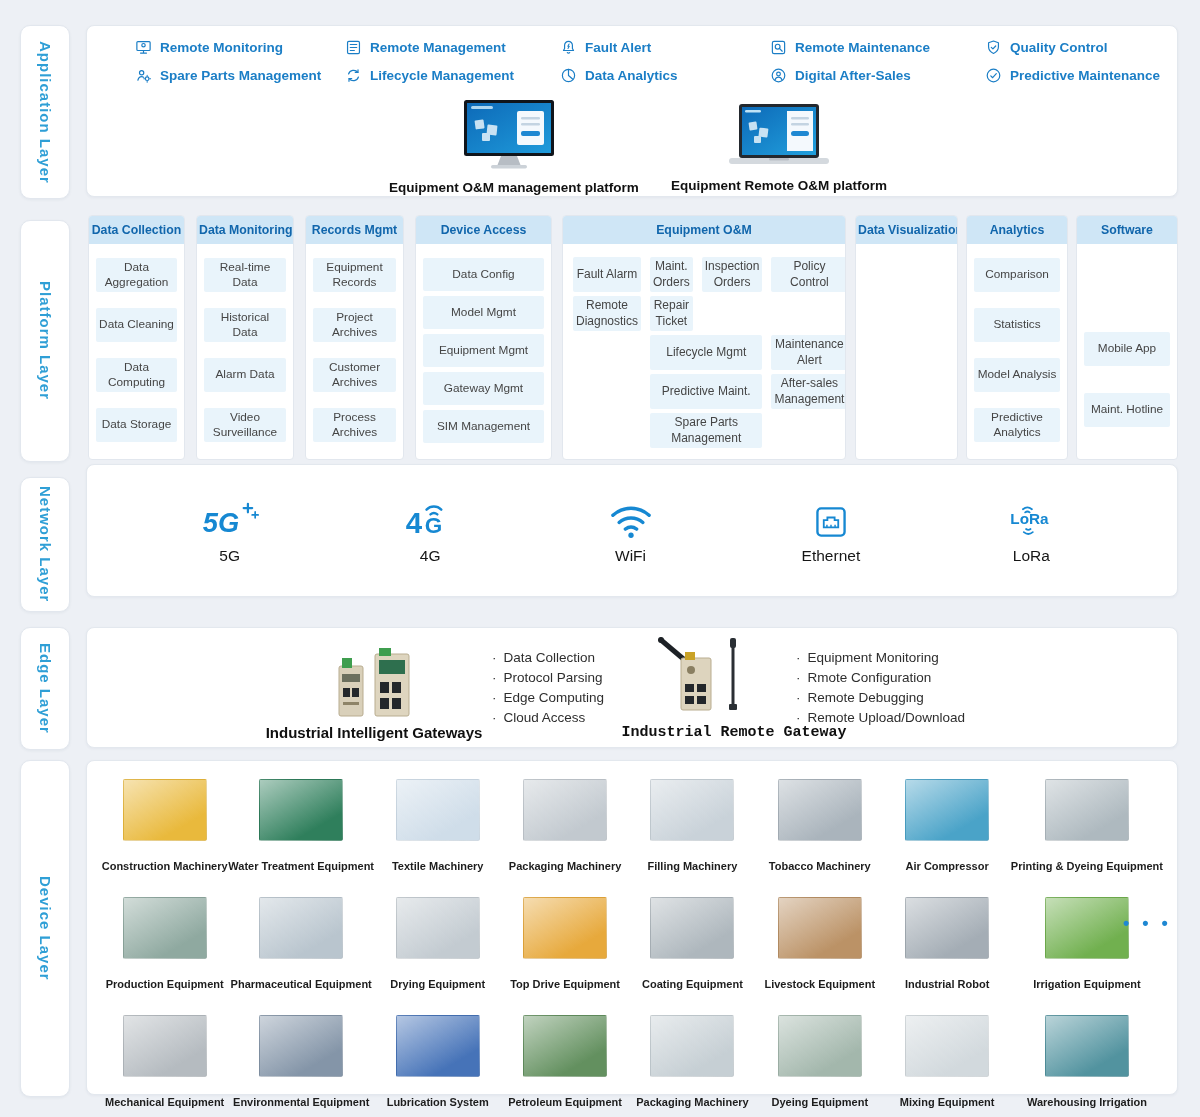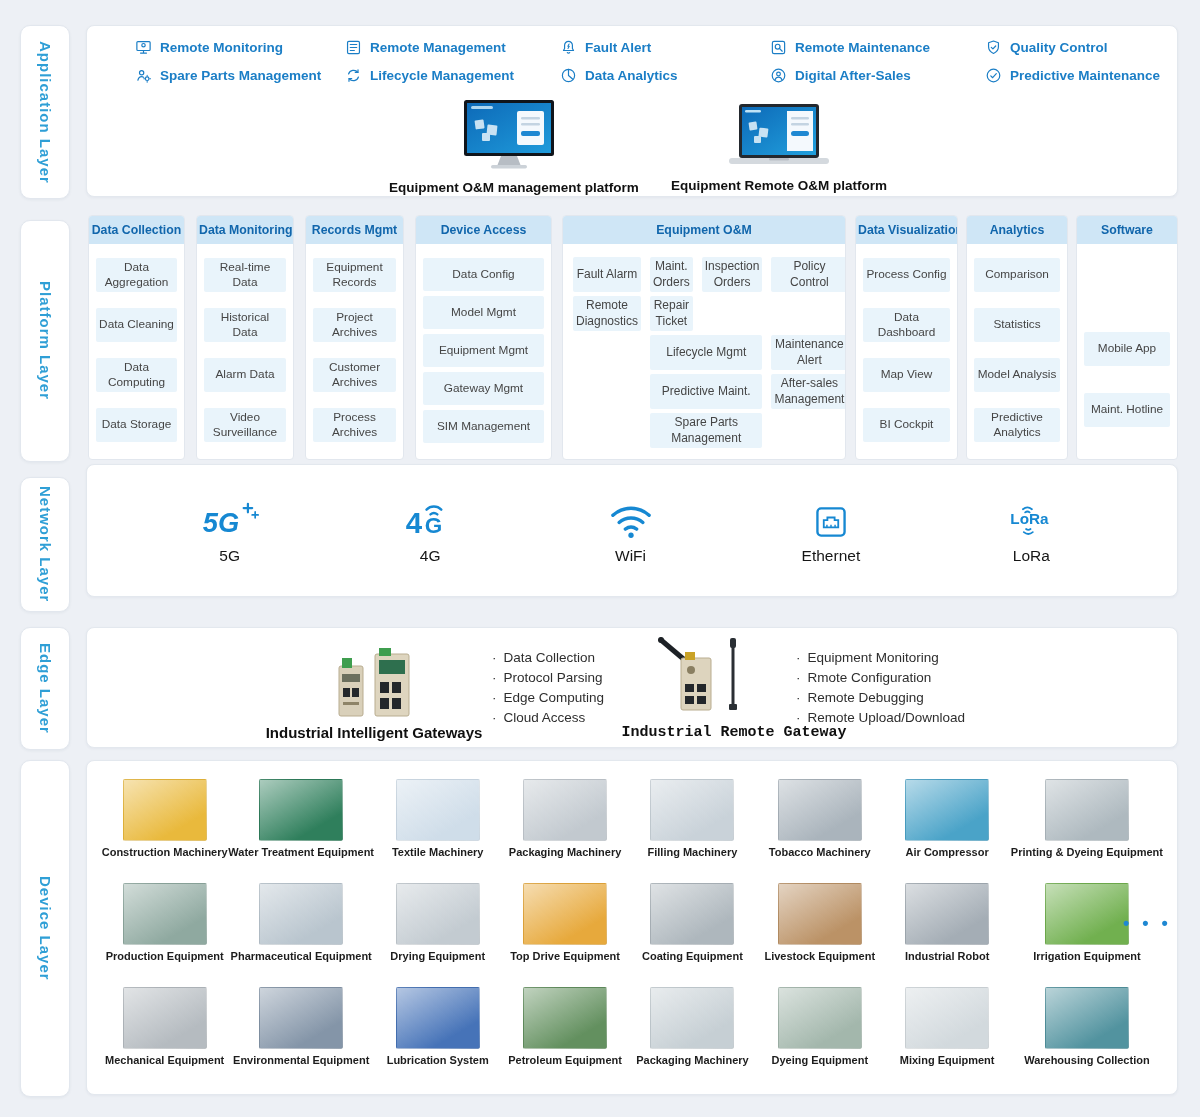--- a/index.html
+++ b/index.html
@@ -72,21 +72,21 @@
   .gw-feats{position:absolute;top:20px;margin:0;padding:0;list-style:none;}
   .gw-feats1{left:405px;}
   .gw-feats2{left:709px;}
   .gw-feat{font-size:13.5px;color:#2e2e2e;line-height:20px;white-space:nowrap;}
   .gw-feat::before{content:"·";margin-right:7px;}
 
   
   .dev-grid{display:grid;grid-template-columns:repeat(8,1fr);row-gap:25px;padding:18px 14px 0;}
   .dev-item{display:flex;flex-direction:column;align-items:center;}
   .photo{width:84px;height:62px;border-radius:2px;border:1px solid rgba(0,0,0,.05);box-sizing:border-box;}
-  .dev-cap{margin-top:5px;font-size:11px;font-weight:bold;color:#1d1d1d;white-space:nowrap;text-align:center;}
+  .dev-cap{margin-top:19px;font-size:11px;font-weight:bold;color:#1d1d1d;white-space:nowrap;text-align:center;}
   .more-dots{position:absolute;left:1036px;top:152px;color:#1e88d2;font-size:18px;font-weight:bold;letter-spacing:4px;}
 </style>
 </head>
 <body>
 
 <div id="page">
 
   <div class="layer-tab tab-app">
       <span>Application Layer</span>
     </div>
@@ -320,27 +320,20 @@
       <div class="cell om-cell wide">Lifecycle Mgmt</div>
       <div class="cell om-cell">Maintenance Alert</div>
       <div class="cell om-cell wide">Predictive Maint.</div>
       <div class="cell om-cell">After-sales Management</div>
       <div class="cell om-cell wide">Spare Parts Management</div>
     </div>
   </div>
 
   <div class="pcol c4">
     <div class="phead">Data Visualization</div>
-    <div class="pbody">
-
-    <div class="cell">Process Config</div>
-        <div class="cell">Data Dashboard</div>
-        <div class="cell">Map View</div>
-        <div class="cell">BI Cockpit</div>
-      </div>
   </div>
   <div class="pcol c5">
     <div class="phead">Analytics</div>
     <div class="pbody">
 
     <div class="cell">Comparison</div>
         <div class="cell">Statistics</div>
         <div class="cell">Model Analysis</div>
         <div class="cell">Predictive Analytics</div>
       </div>
@@ -583,19 +576,19 @@
           <div class="dev-cap">Dyeing Equipment</div>
         </div>
 
         <div class="dev-item">
           <div class="photo" style="background: linear-gradient(150deg, rgba(210, 217, 221, 0.4) 0%, rgb(210, 217, 221) 75%);"></div>
           <div class="dev-cap">Mixing Equipment</div>
         </div>
 
         <div class="dev-item">
           <div class="photo" style="background: linear-gradient(150deg, rgba(82, 147, 159, 0.4) 0%, rgb(82, 147, 159) 75%);"></div>
-          <div class="dev-cap">Warehousing Collection</div>
+          <div class="dev-cap">Warehousing Irrigation</div>
         </div>
       </div>
     <div class="more-dots">• • •</div>
   </section>
 
 </div>
 
 </body></html>

